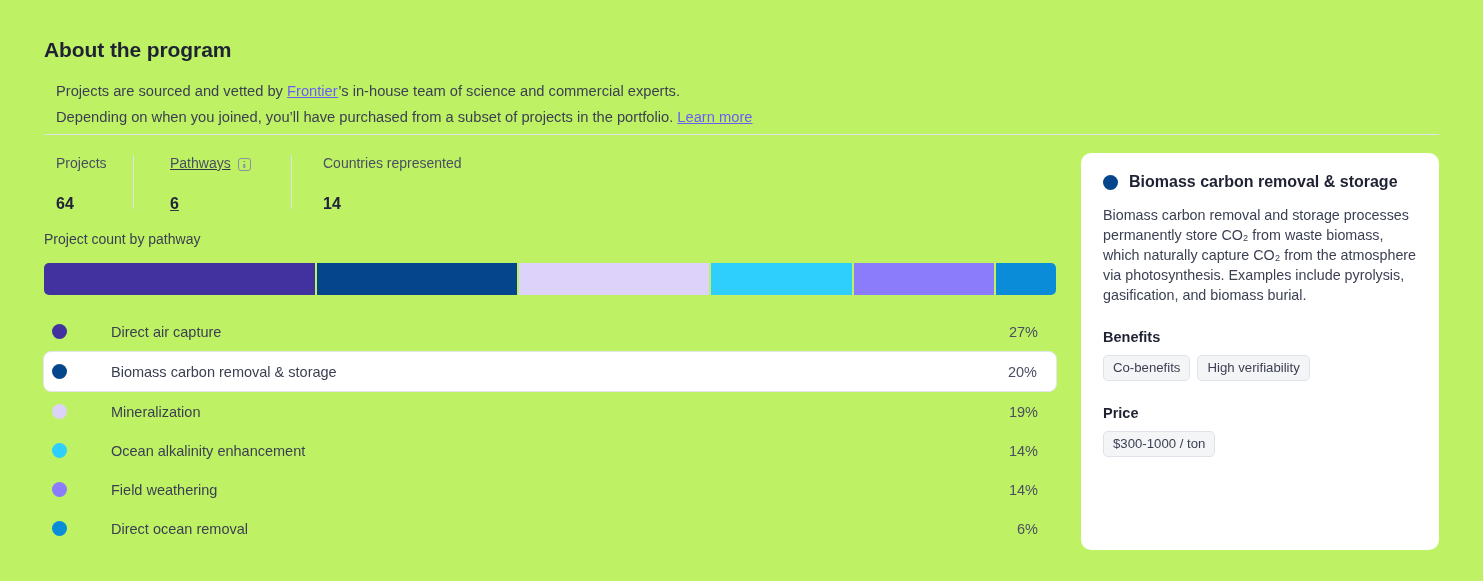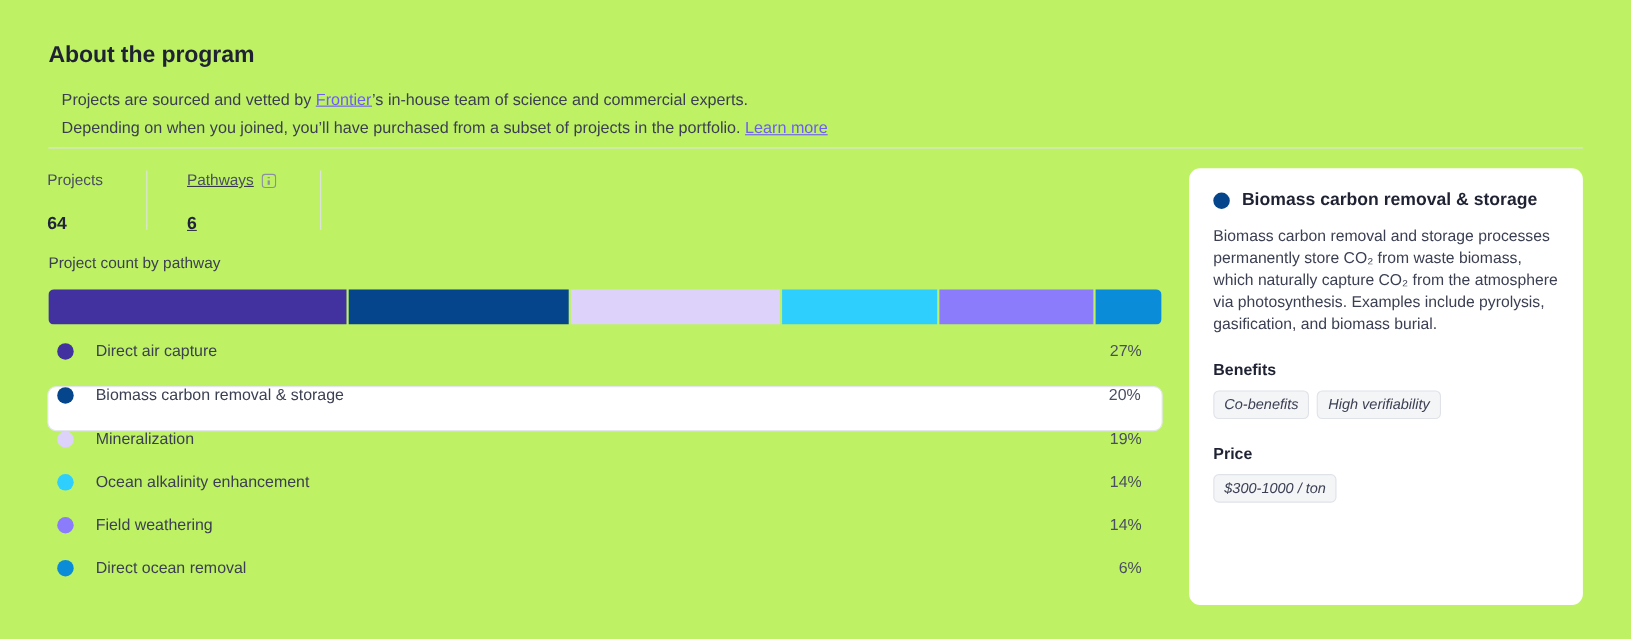--- a/index.html
+++ b/index.html
@@ -60,24 +60,24 @@
     position: absolute; left: 44px; top: 263px;
     width: 1012px; height: 32px;
     display: flex; border-radius: 5px; overflow: hidden;
   }
   .seg { height: 100%; }
 
   
   .legend { position: absolute; left: 44px; top: 312px; width: 1013px; }
   .legend-row {
     position: relative; height: 39px;
-    display: flex; 
+    display: flex; align-items: center;
     padding: 0 19px 0 8px;
     border-radius: 8px;
-    font-size: 14.5px; color: #3b3f52;
+    font-size: 14.5px; color: #3b3f52; gap: 24px;
   }
   .legend-row.active {
     background: #ffffff;
     border: 1px solid #e4e6ed;
     height: 41px;
     margin-left: -1px;
   }
   .dot { width: 15px; height: 15px; border-radius: 50%; flex: 0 0 auto; }
   .legend-label { margin-left: 20px; }
   .legend-pct { margin-left: auto; color: #4a4e62; }
@@ -95,52 +95,56 @@
   .panel-desc {
     margin-top: 14px; font-size: 14.3px; line-height: 20px; color: #3b3f52;
   }
   .panel-sub {
     margin-top: 24px; font-size: 14.5px; font-weight: bold; color: #1f2233;
   }
   .chips { margin-top: 10px; display: flex; flex-wrap: wrap; gap: 7px; }
   .chip {
     border: 1px solid #e0e2ea; background: #f4f5f7;
     border-radius: 5px; padding: 4px 9px 5px;
-    font-size: 13.2px; color: #3b3f52; white-space: nowrap; font-style: italic;
+    font-size: 13.2px; color: #3b3f52; white-space: nowrap;
   }
 </style>
 </head>
 <body>
 
 <div class="page">
 
   <div class="about-title">About the program</div>
 
   <div class="about-para">
     <span class="line"><span>Projects are sourced and vetted by </span><a class="lnk" href="#">Frontier</a><span>’s in-house team of science and commercial experts.</span></span>
     <span class="line"><span>Depending on when you joined, you’ll have purchased from a subset of projects in the portfolio. </span><a class="lnk-more" href="#">Learn more</a></span>
   </div>
 
   <div class="hr"></div>
 
-  <div class="stat" style="left:43px; top:155px; position:absolute;">
+  <div class="stat" style="left:56px; top:155px; position:absolute;">
     <div class="label">Projects</div>
     <div class="value">64</div>
   </div>
   <div class="vdiv" style="left:133px;"></div>
 
   <div class="stat" style="left:170px; top:155px; position:absolute;text-decoration:underline;">
     <div class="label">
       <span>Pathways</span>
       <span class="info-ico"></span>
     </div>
     <div class="value">6</div>
   </div>
   <div class="vdiv" style="left:291px;"></div>
 
+  <div class="stat" style="left:323px; top:155px; position:absolute;">
+    <div class="label">Countries represented</div>
+    <div class="value">14</div>
+  </div>
 
   <div class="chart-caption">Project count by pathway</div>
 
   <div class="stackbar" id="stackbar">
       <div class="seg" title="Direct air capture" style="background: rgb(65, 50, 160); width: 27%; margin-right: 2px;"></div>
       <div class="seg" title="Biomass carbon removal &amp; storage" style="background: rgb(4, 69, 140); width: 20%; margin-right: 2px;"></div>
       <div class="seg" title="Mineralization" style="background: rgb(221, 210, 250); width: 19%; margin-right: 2px;"></div>
       <div class="seg" title="Ocean alkalinity enhancement" style="background: rgb(46, 206, 253); width: 14%; margin-right: 2px;"></div>
       <div class="seg" title="Field weathering" style="background: rgb(138, 124, 251); width: 14%; margin-right: 2px;"></div>
       <div class="seg" title="Direct ocean removal" style="background: rgb(11, 140, 217); width: 6%;"></div>

